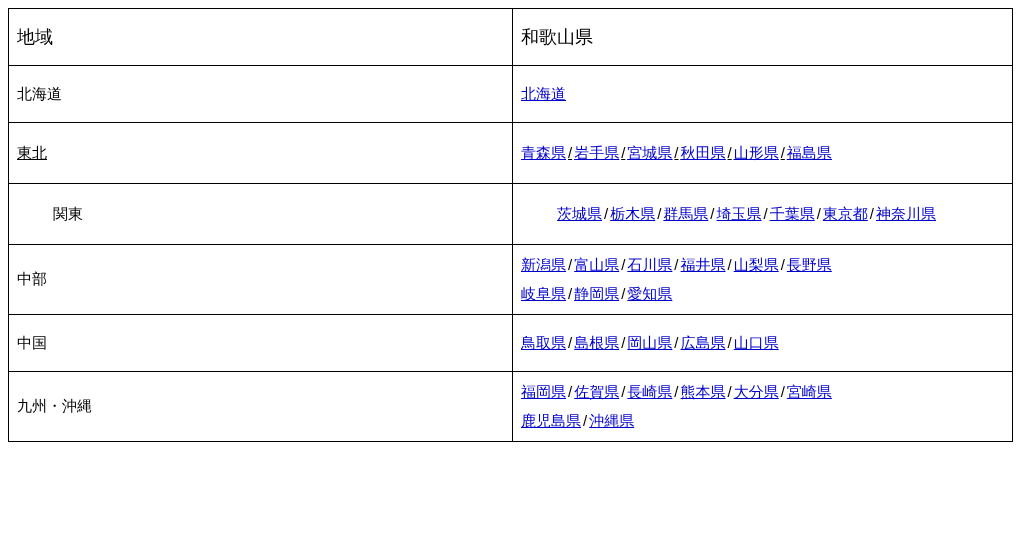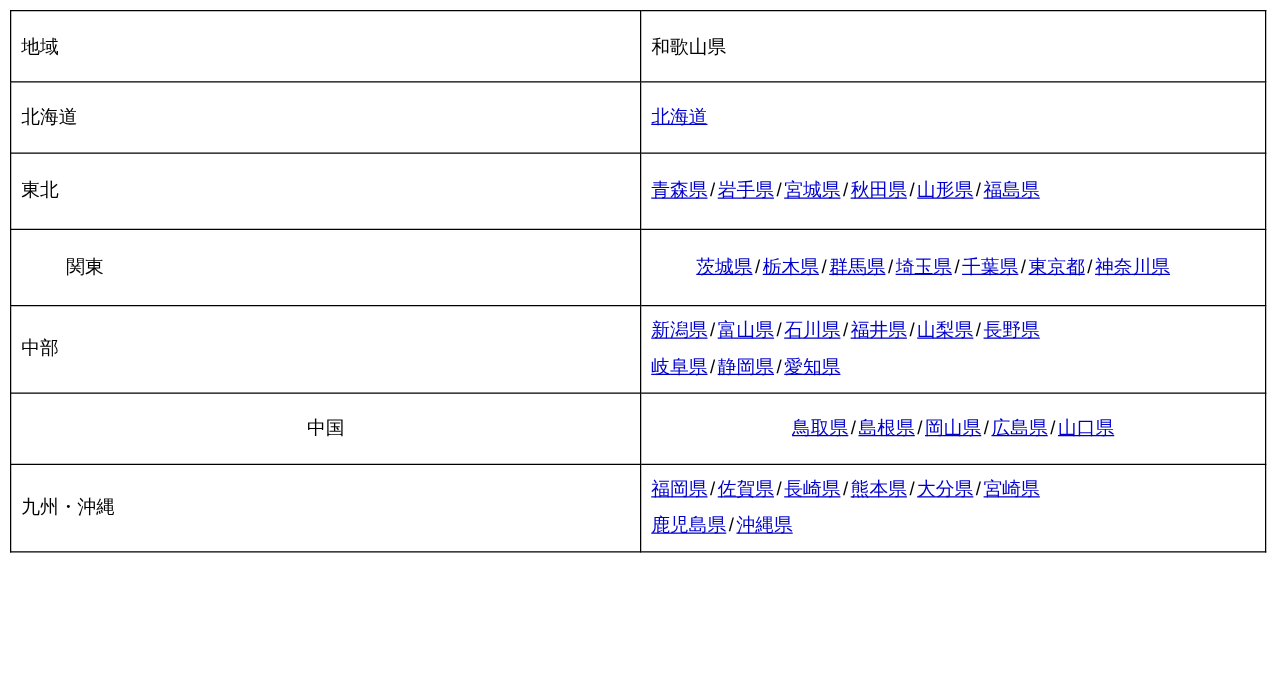--- a/index.html
+++ b/index.html
@@ -30,45 +30,45 @@
     padding: 6px 8px;
     vertical-align: middle;
     text-align: left;
     font-weight: normal;
   }
   col.col-region { width: 504px; }
   col.col-pref { width: 500px; }
   thead th {
     font-weight: bold;
     height: 44px;
-    font-size: 15px;
+    font-size: 18px;
   }
   tbody td.region-name {
     font-size: 15px;
     line-height: 1.5;
   }
   tbody td.pref-cell {
     line-height: 1.9;
   }
   .pref-link {
     color: #0000cc;
     text-decoration: underline;
     cursor: pointer;
   }
   .sep {
     color: #000000;
     padding: 0 2px;
   }
   
   tr.r-hokkaido td { height: 44px; }
-  tr.r-tohoku td { height: 48px; }
+  tr.r-tohoku td { height: 48px; text-decoration: underline; }
   tr.r-kanto td { height: 48px; padding-left: 44px; }
   tr.r-chubu td { height: 54px; }
   tr.r-kinki td { height: 50px; }
-  tr.r-chugoku td { height: 44px; text-align: center; }
+  tr.r-chugoku td { height: 44px; }
   tr.r-shikoku td { height: 44px; }
   tr.r-kyushu td { height: 54px; }
 </style>
 </head>
 <body>
 
 <div class="page">
   <table class="region-table">
     <colgroup>
       <col class="col-region">

